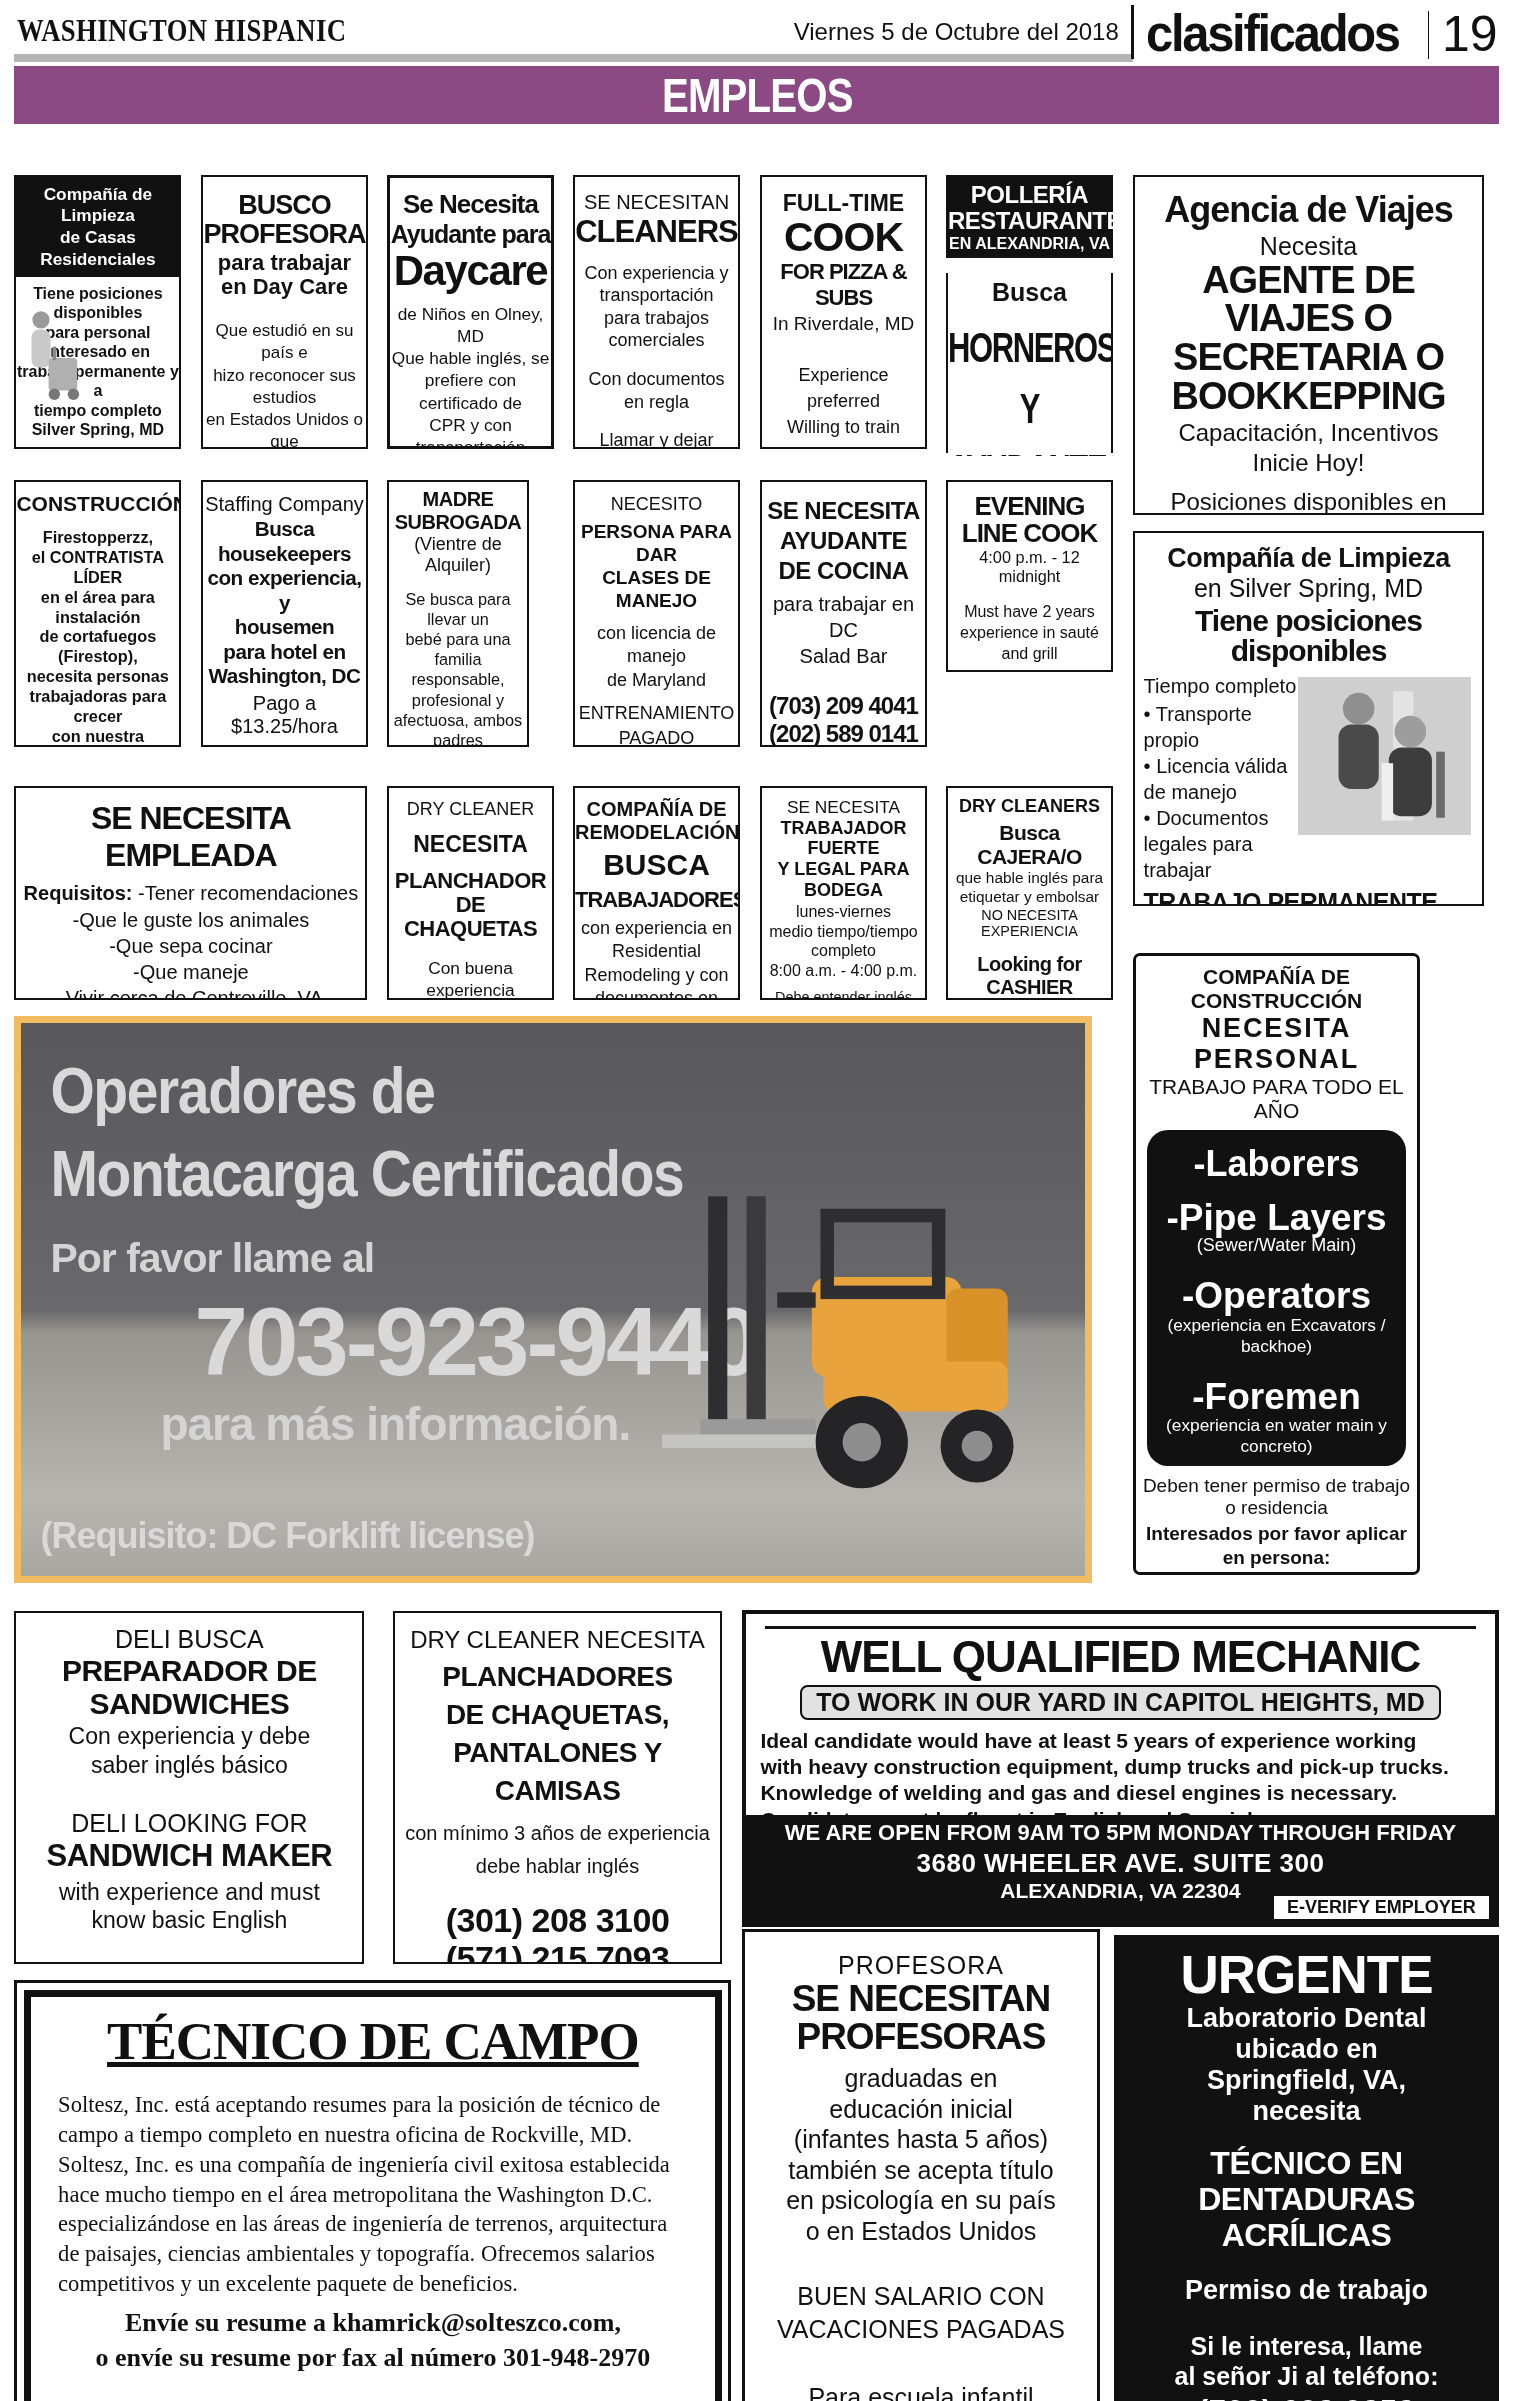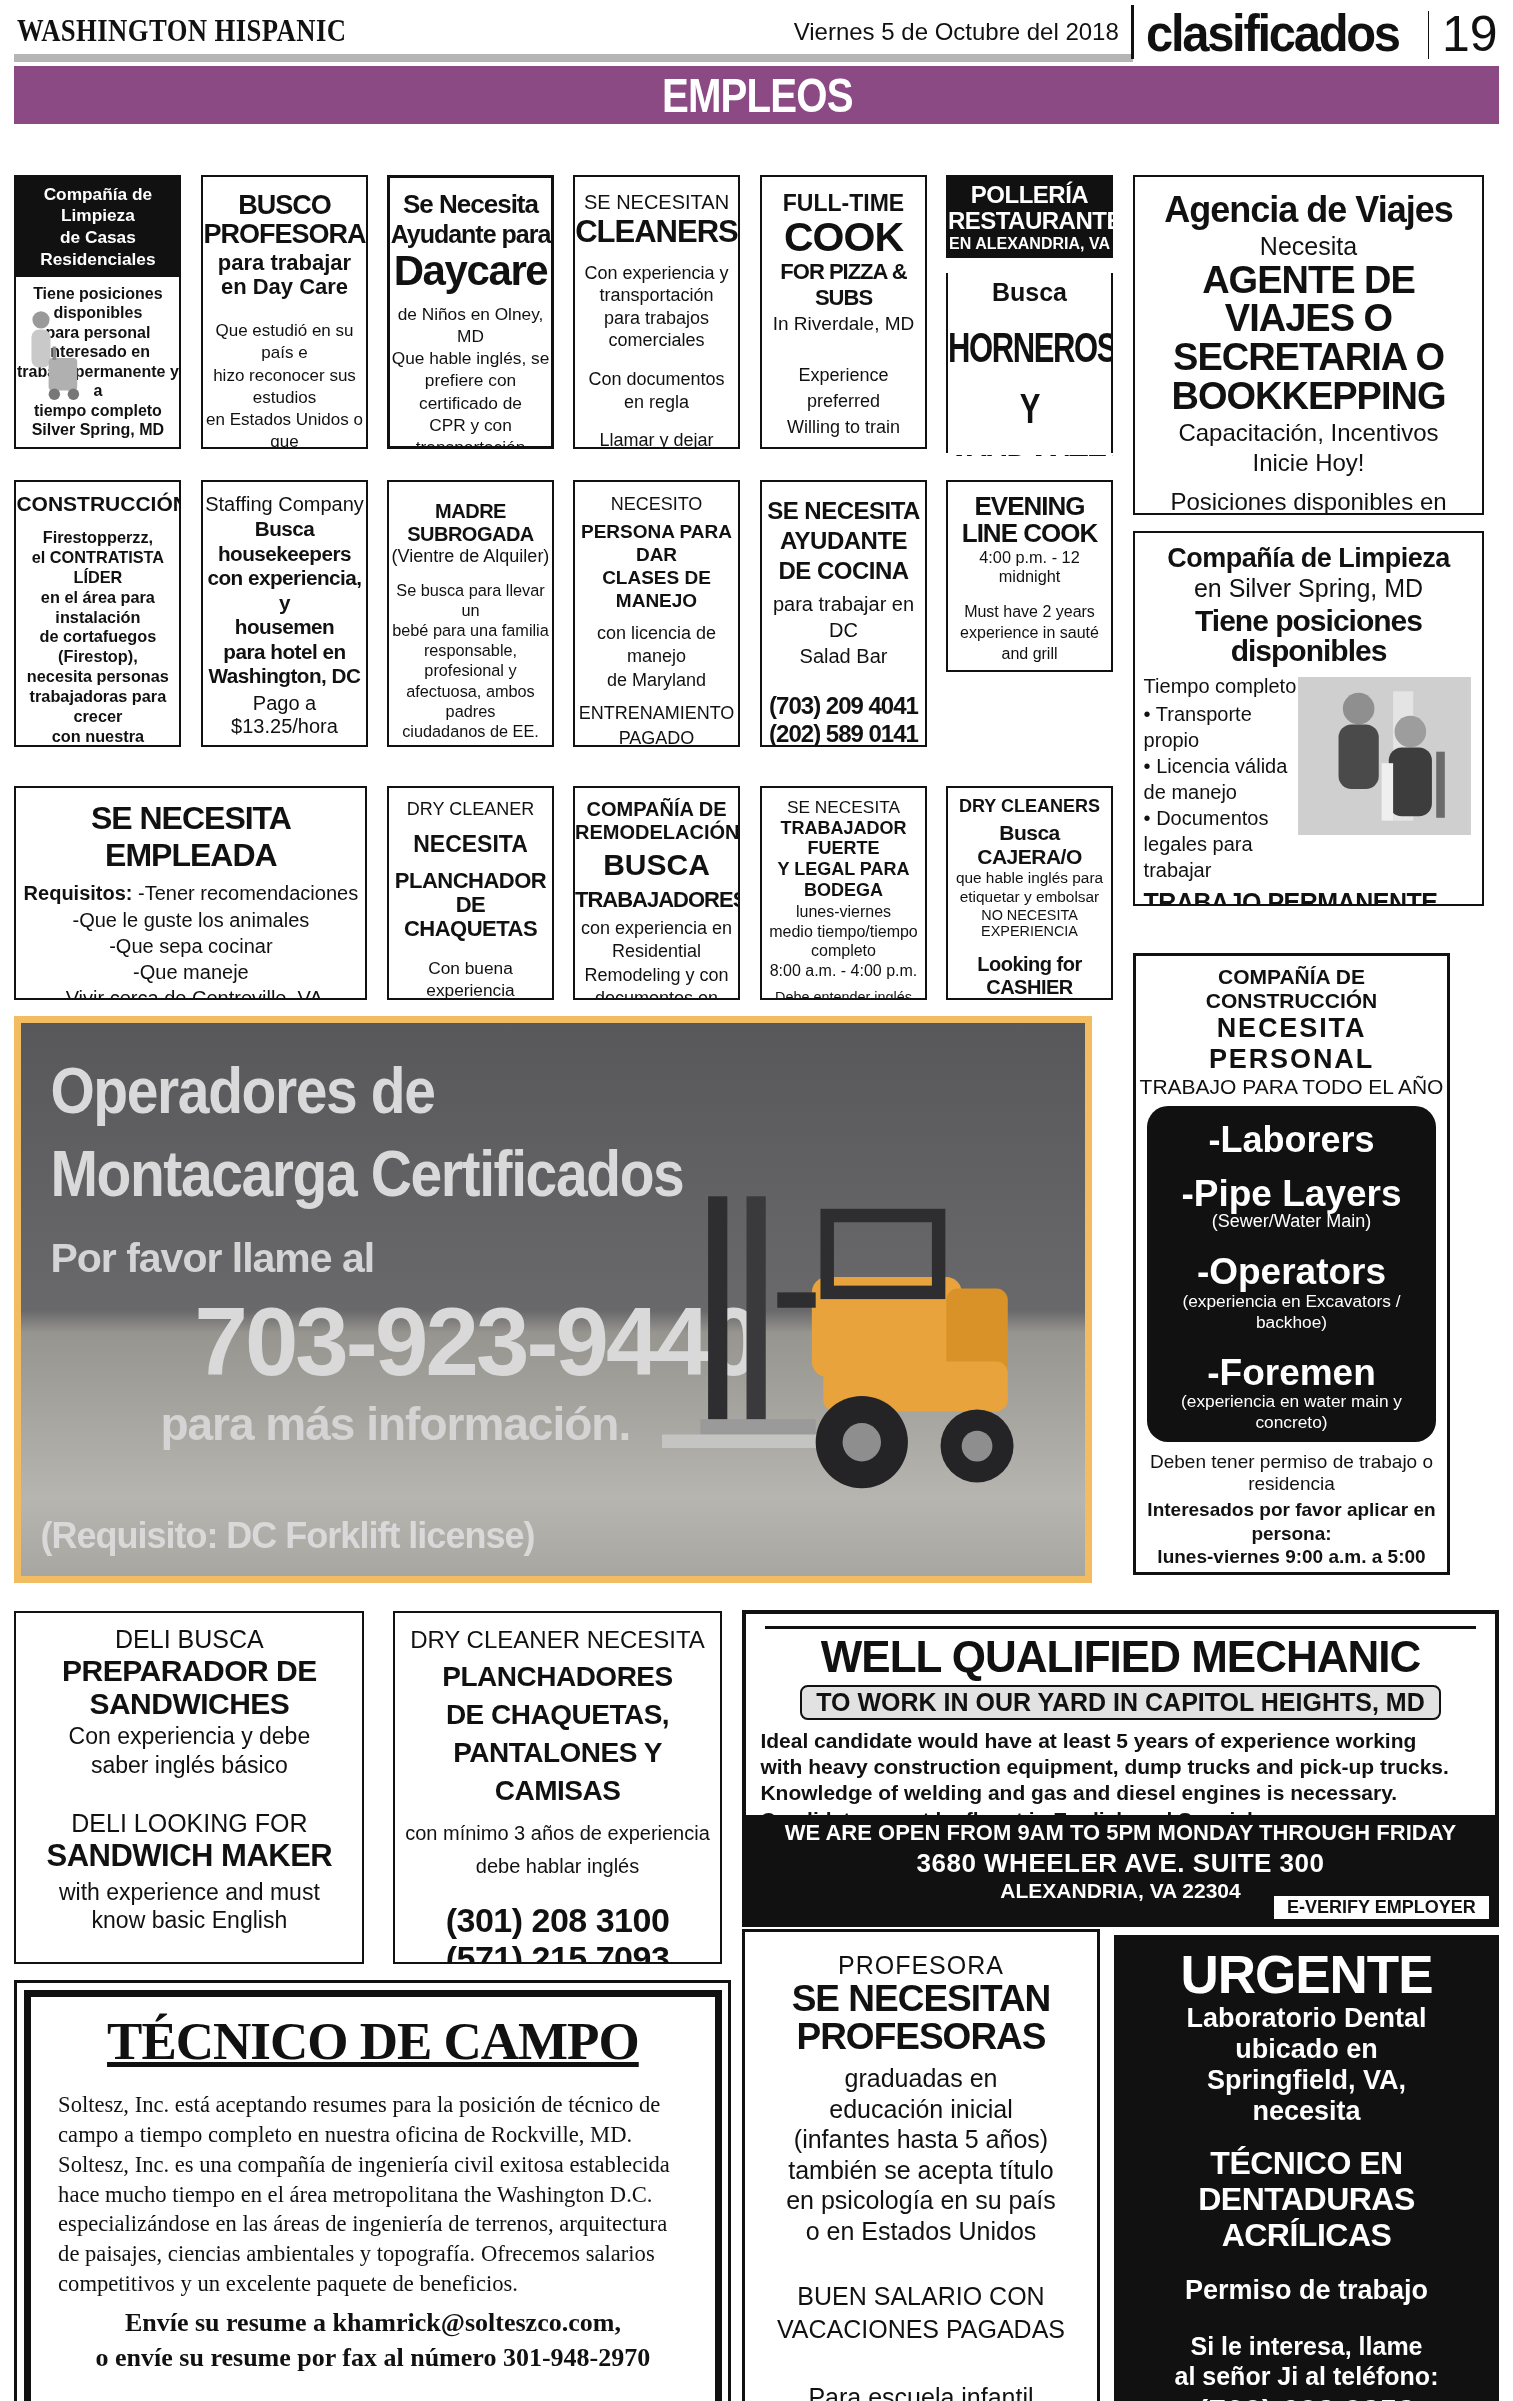--- a/index.html
+++ b/index.html
@@ -153,21 +153,21 @@
   <div class="b pre" style="font-size:20.7px;line-height:1.18;margin-top:1.9px;letter-spacing:-0.5px;">Busca housekeepers
 con experiencia, y
 housemen
 para hotel en
 Washington, DC</div>
   <div style="font-size:20px;margin-top:3.8px;">Pago a $13.25/hora</div>
   <div style="font-size:20px;margin-top:4.8px;">Posiciones permanentes</div>
 
 </div>
 
-<div class="ad" style="left:387px;top:480px;width:167px;height:267px;padding-top:18px;">
+<div class="ad" style="left:387px;top:480px;width:142px;height:267px;padding-top:6px;">
   <div class="b" style="font-size:20px;letter-spacing:-0.5px;">MADRE SUBROGADA</div>
   <div style="font-size:18px;">(Vientre de Alquiler)</div>
   <div class="pre" style="font-size:16.3px;line-height:1.24;margin-top:12.5px;">Se busca para llevar un
 bebé para una familia
 responsable, profesional y
 afectuosa, ambos padres
 ciudadanos de EE. UU., del
 norte de Virginia</div>
 
 </div>
@@ -288,21 +288,21 @@
   <div class="b" style="font-size:21px;margin-top:4.8px;letter-spacing:-0.5px;">Busca CAJERA/O</div>
   <div class="pre" style="font-size:15.4px;line-height:1.2;">que hable inglés para
 etiquetar y embolsar</div>
   <div style="font-size:14.4px;margin-top:1px;">NO NECESITA EXPERIENCIA</div>
   <div class="b" style="font-size:20px;margin-top:13.4px;letter-spacing:-0.5px;">Looking for CASHIER</div>
   <div class="pre" style="font-size:15.4px;line-height:1.2;">who can speak English,
 tagging and bagging</div>
 
 </div>
 
-<div class="ad" style="left:1133px;top:953px;width:317px;height:622px;border-width:3.8px;padding-top:8.6px;">
+<div class="ad" style="left:1133px;top:953px;width:287px;height:622px;border-width:3.8px;padding-top:8.6px;border-radius:7px;">
   <div class="b" style="font-size:21px;">COMPAÑÍA DE CONSTRUCCIÓN</div>
   <div class="b" style="font-size:27px;letter-spacing:1.9px;">NECESITA PERSONAL</div>
   <div style="font-size:21px;">TRABAJO PARA TODO EL AÑO</div>
   <div class="blackbar" style="margin:7.7px 10.6px 0;border-radius:21px;padding:12.5px 3.8px 9.6px;">
     <div class="b" style="font-size:36px;">-Laborers</div>
     <div class="b" style="font-size:37px;margin-top:12.5px;">-Pipe Layers</div>
     <div style="font-size:18px;margin-top:-3.8px;">(Sewer/Water Main)</div>
     <div class="b" style="font-size:37px;margin-top:19px;">-Operators</div>
     <div style="font-size:17.3px;margin-top:-2.9px;">(experiencia en Excavators / backhoe)</div>
     <div class="b" style="font-size:37px;margin-top:19px;">-Foremen</div>

